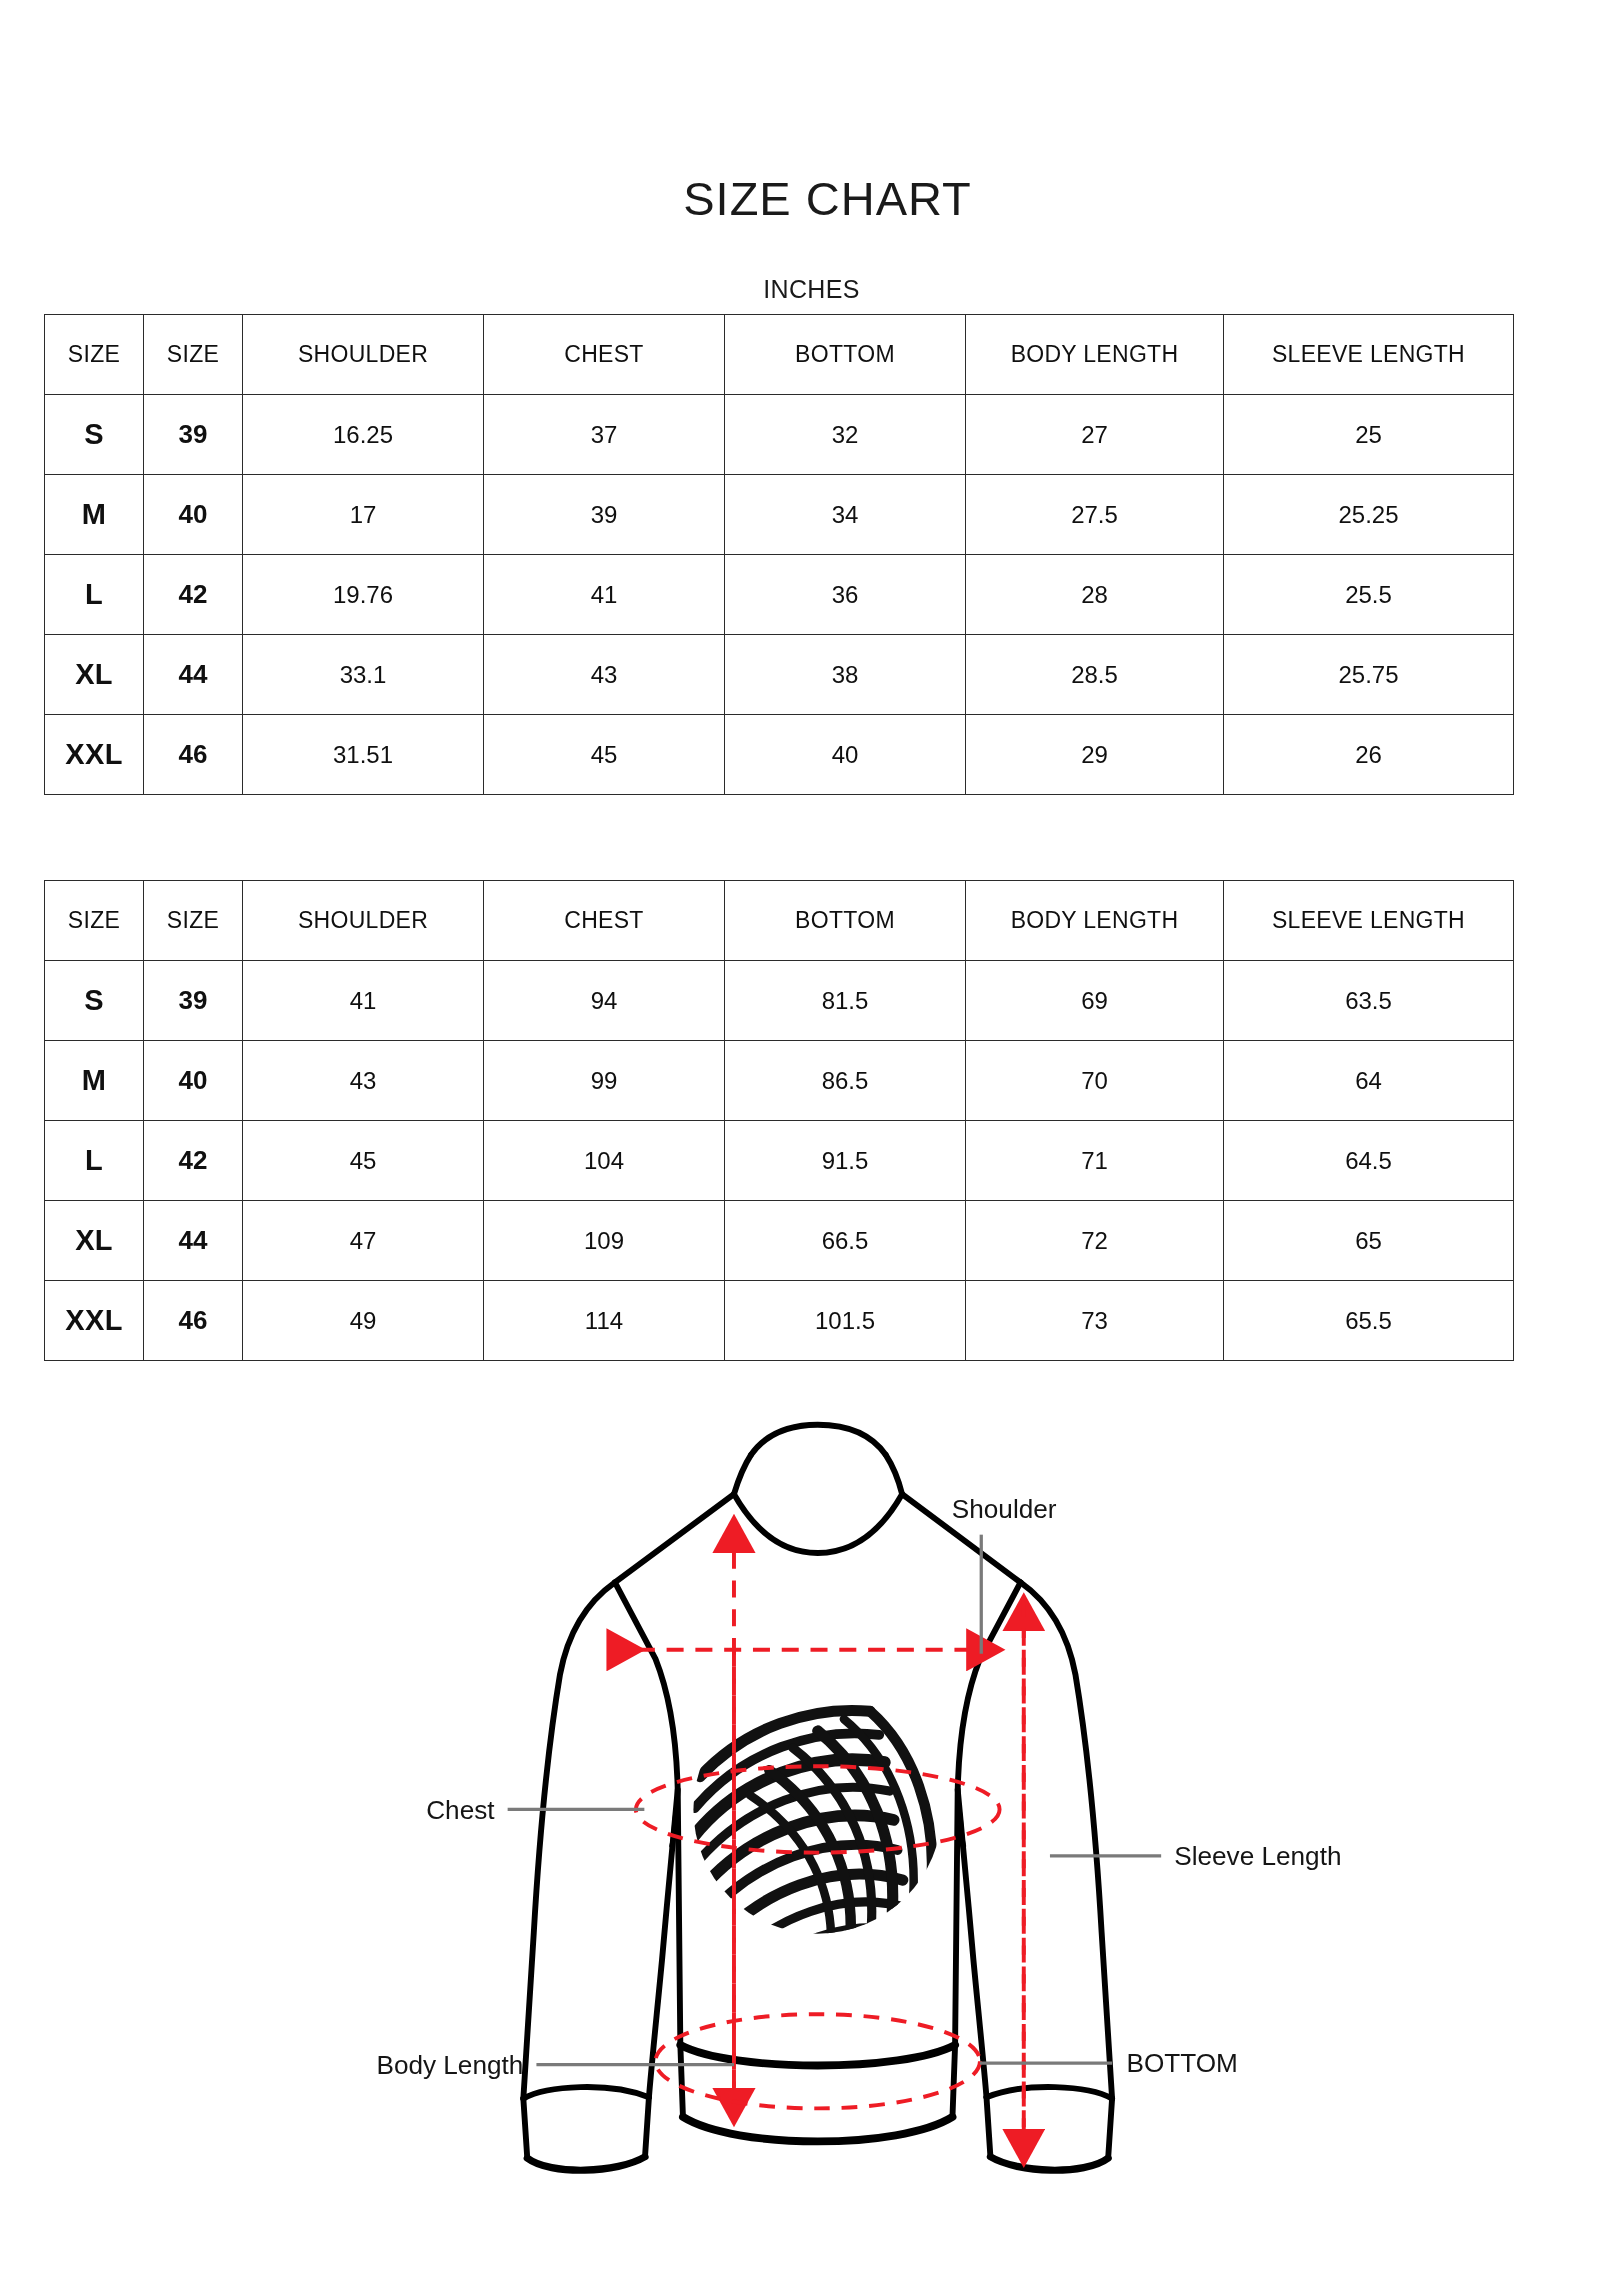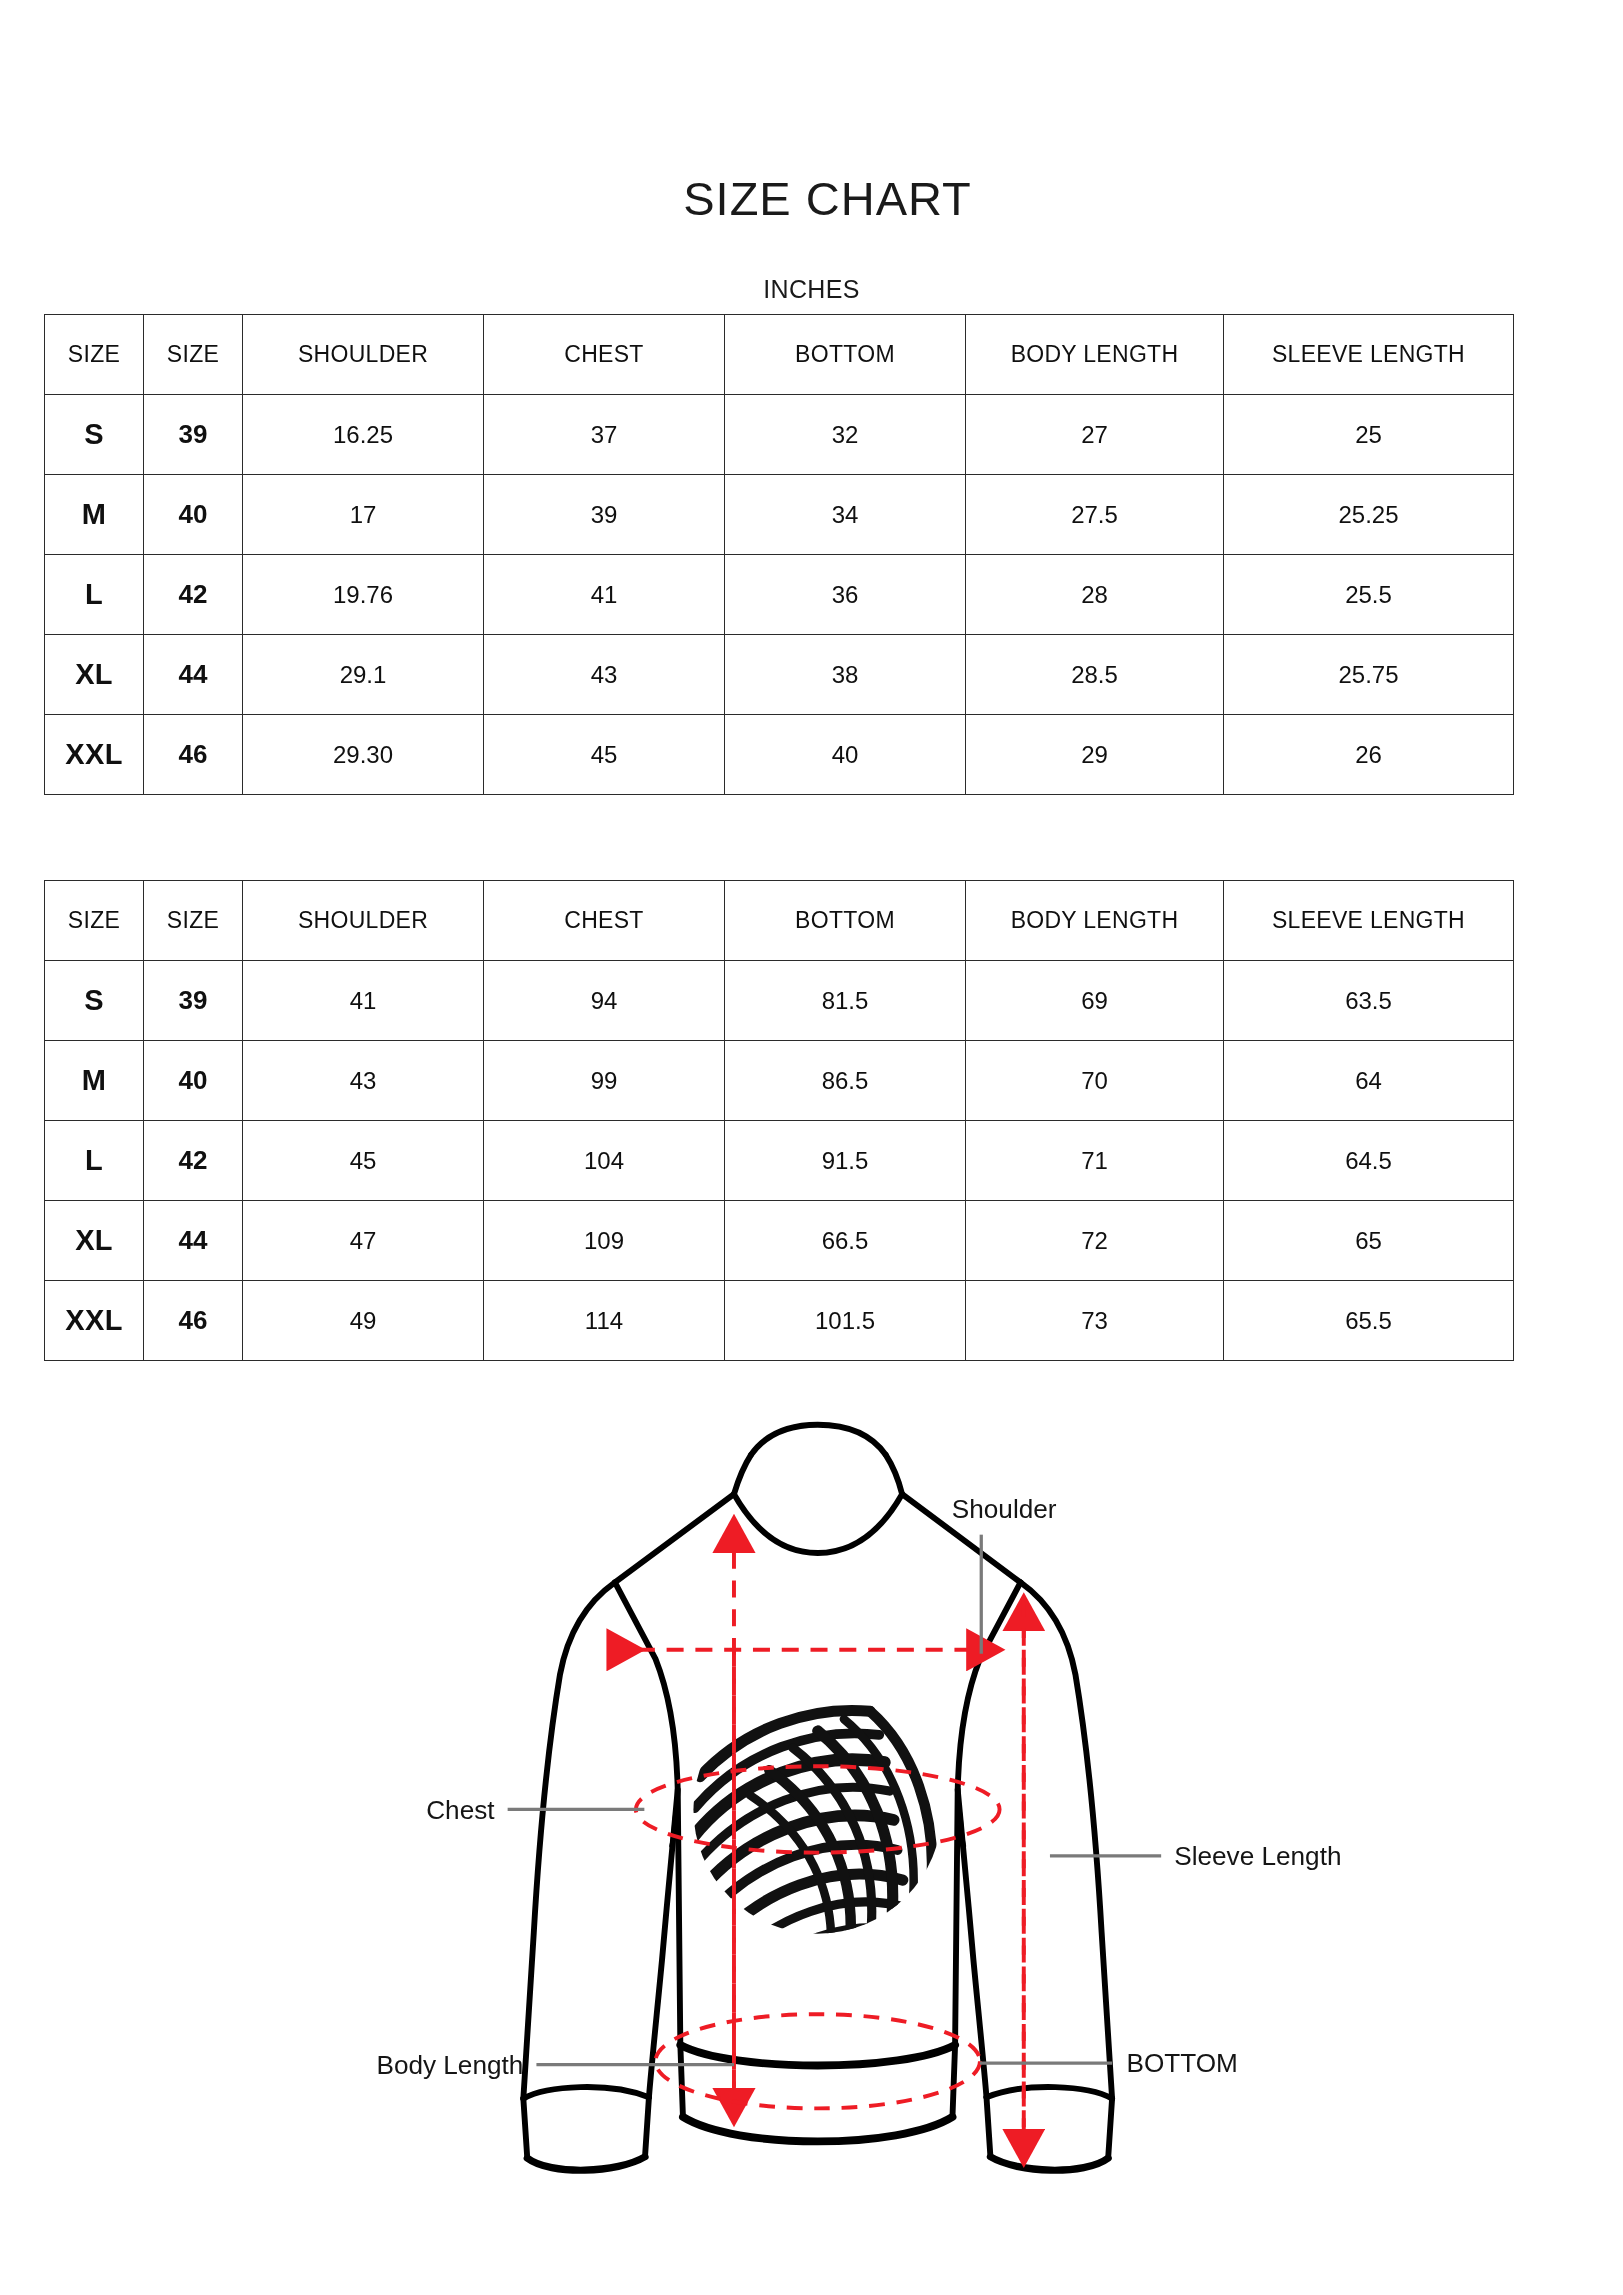--- a/index.html
+++ b/index.html
@@ -168,30 +168,30 @@
         <td class="sz-number">42</td>
         <td>19.76</td>
         <td>41</td>
         <td>36</td>
         <td>28</td>
         <td>25.5</td>
       </tr>
       <tr>
         <td class="sz-letter">XL</td>
         <td class="sz-number">44</td>
-        <td>29.1</td>
+        <td>33.1</td>
         <td>43</td>
         <td>38</td>
         <td>28.5</td>
         <td>25.75</td>
       </tr>
       <tr>
         <td class="sz-letter">XXL</td>
         <td class="sz-number">46</td>
-        <td>29.30</td>
+        <td>31.51</td>
         <td>45</td>
         <td>40</td>
         <td>29</td>
         <td>26</td>
       </tr>
     </tbody>
   </table>
 
 
   <table class="size-table table-cm">

